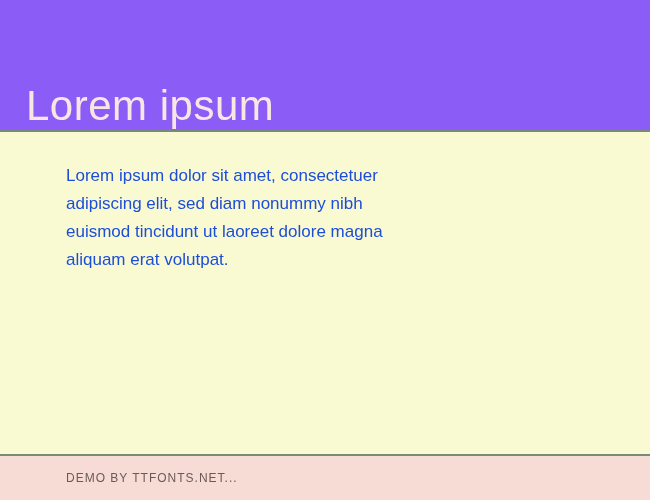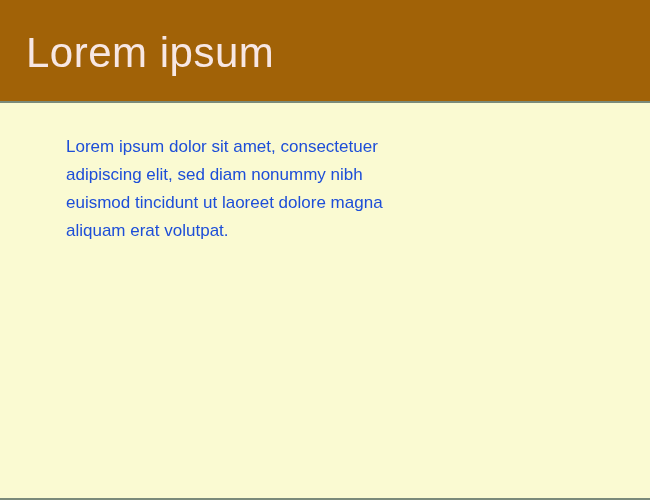--- a/index.html
+++ b/index.html
@@ -1,23 +1,23 @@
 <!DOCTYPE html>
 <html><head>
 <meta charset="utf-8">
 <style>
   * { margin: 0; padding: 0; box-sizing: border-box; }
   html, body { width: 650px; height: 500px; overflow: hidden; font-family: "Gill Sans", "Gill Sans MT", "Segoe UI", sans-serif; }
   .wrap { width: 650px; height: 500px; display: flex; flex-direction: column; background: #fafad2; }
   .header {
-    background: #a16207;
-    height: 101px;
+    background: #8b5cf6;
+    height: 130px;
     display: flex;
     align-items: flex-end;
-    padding: 0 0 24px 26px;
+    padding: 0 0 0 26px;
   }
   .header h1 {
     color: #f7e7e4;
     font-weight: 300;
     font-size: 42px;
     letter-spacing: 0.5px;
   }
   .divider {
     height: 2px;
     background: #7a8a7a;
@@ -52,13 +52,16 @@
 
 <div class="wrap">
   <div class="header">
     <h1>Lorem ipsum</h1>
   </div>
   <div class="divider"></div>
   <div class="body">
     <p>Lorem ipsum dolor sit amet, consectetuer adipiscing elit, sed diam nonummy nibh euismod tincidunt ut laoreet dolore magna aliquam erat volutpat.</p>
   </div>
   <div class="divider"></div>
+  <div class="footer">
+    <span>DEMO BY TTFONTS.NET...</span>
+  </div>
 </div>
 
 </body></html>

